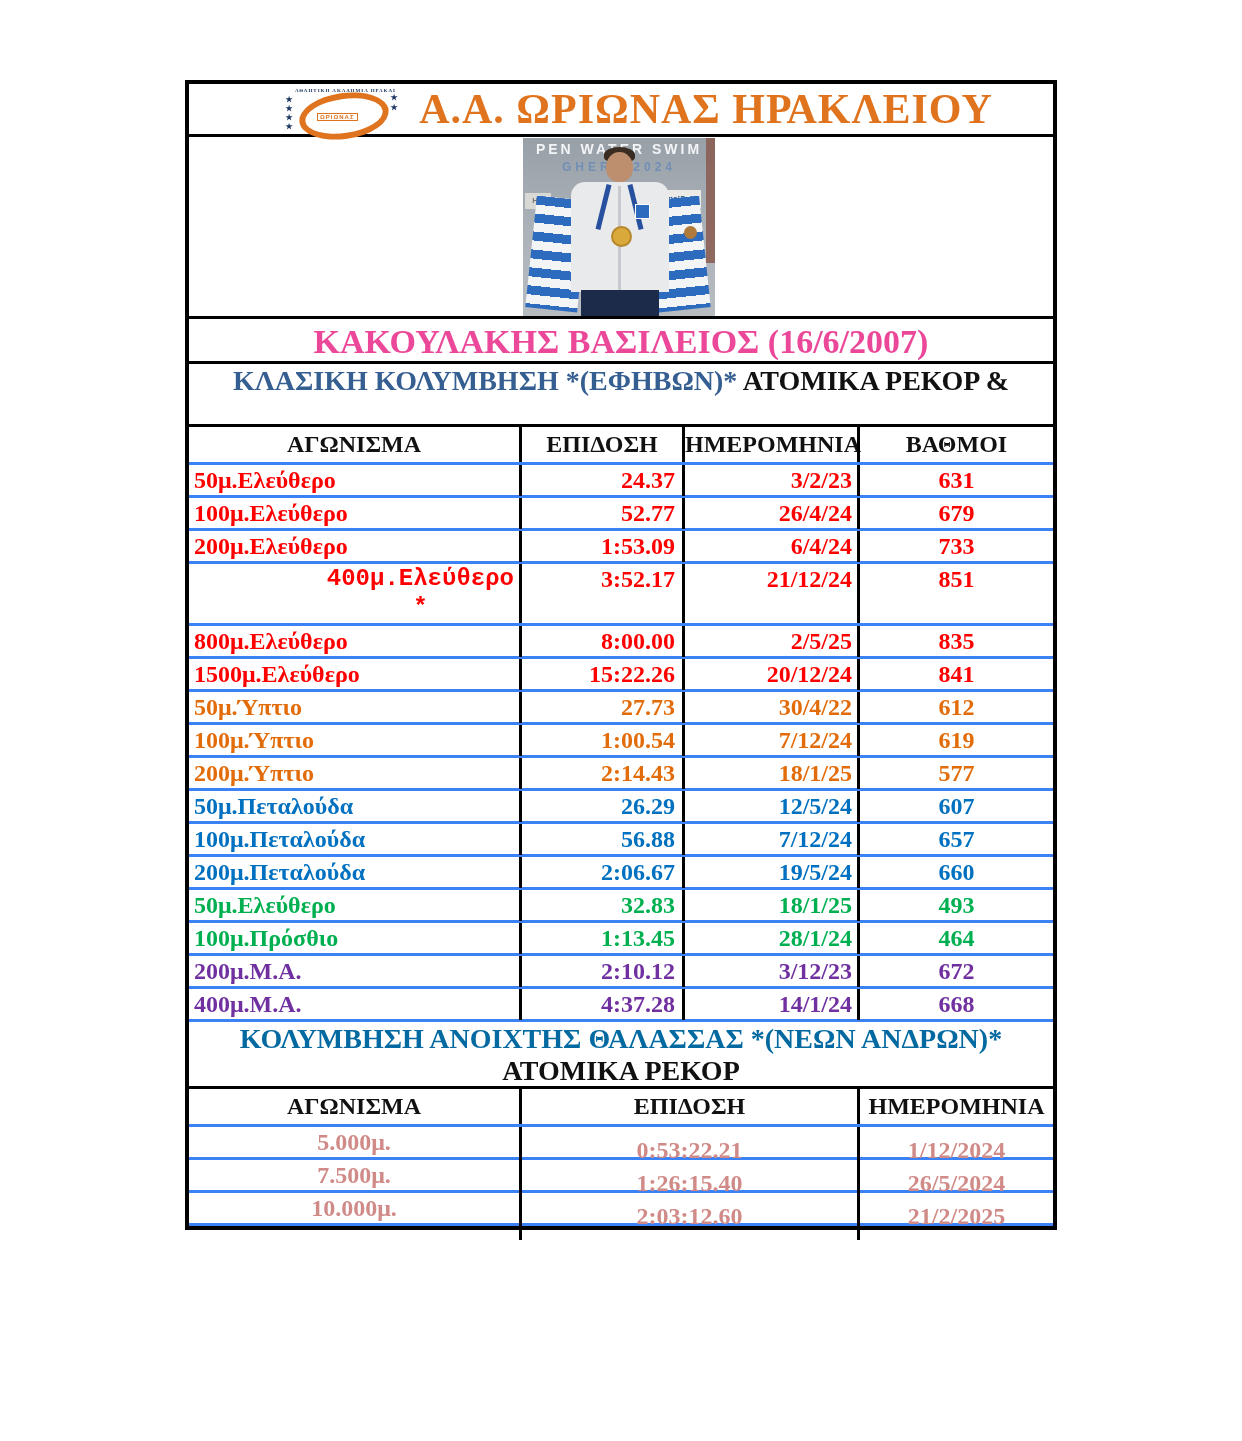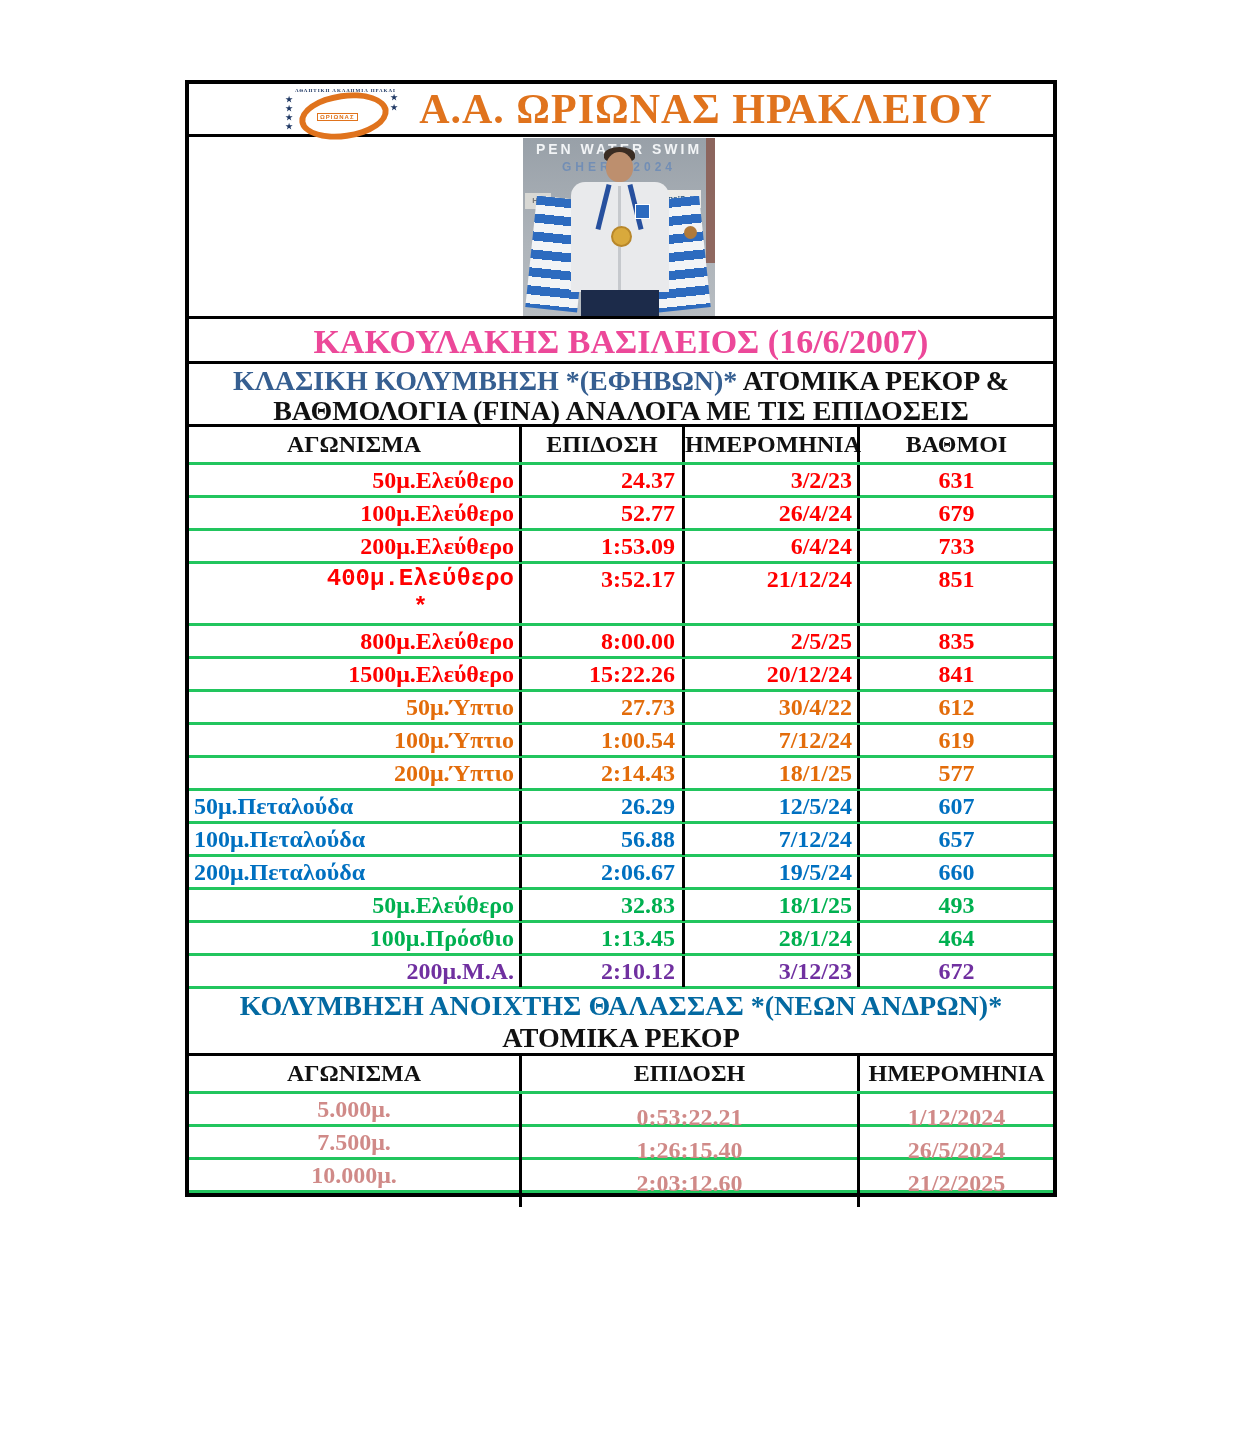--- a/index.html
+++ b/index.html
@@ -38,30 +38,30 @@
   .ph-emblem{position:absolute;left:112px;top:66px;width:13px;height:13px;background:#2d6bbf;border:1px solid #fff;}
   .ph-shorts{position:absolute;left:58px;top:152px;width:78px;height:26px;background:#1c2b4a;}
   
   .name-row{height:45px;text-align:center;font-size:34px;line-height:45px;color:#ec4899;}
   .subtitle-row{height:63px;text-align:center;font-size:28px;line-height:30px;padding-top:2px;}
   .blue-txt{color:#365f91;}
   .section-title{height:67px;text-align:center;}
   .section-title .l1{font-size:28px;line-height:34px;color:#0369a1;}
   .section-title .l2{font-size:28px;line-height:30px;color:#111;}
   
-  .trow{display:grid;border-bottom:3px solid #22c55e;box-sizing:border-box;}
+  .trow{display:grid;border-bottom:3px solid #3b82f6;box-sizing:border-box;}
   .classic-cols{grid-template-columns:330px 163px 175px 196px;}
   .ow-cols{grid-template-columns:330px 338px 196px;}
   .trow > div{box-sizing:border-box;overflow:visible;}
   .trow > div + div{border-left:3px solid #000;}
   .thead{height:38px;font-size:24px;line-height:35px;}
   .thead > div{text-align:center;white-space:nowrap;}
   .drow{height:33px;font-size:24px;line-height:31px;}
   .drow.tall{height:62px;}
-  .cell-event{text-align:right;padding:0 5px;white-space:nowrap;}
+  .cell-event{text-align:left;padding:0 5px;white-space:nowrap;}
   .cell-event.left{text-align:left;}
   .cell-event.right{text-align:right;}
   .cell-event .two{display:inline-block;text-align:center;line-height:29px;vertical-align:top;font-family:Liberation Mono, monospace;}
   .cell-time{text-align:right;padding-right:7px;white-space:nowrap;}
   .cell-date{text-align:right;padding-right:5px;white-space:nowrap;}
   .cell-pts{text-align:center;white-space:nowrap;}
   .ow .cell-time,.ow .cell-date{text-align:center;padding:8px;}
   .ow .cell-event{text-align:center;}
 </style>
 </head>
@@ -99,21 +99,20 @@
       <div class="ph-medal"></div>
       <div class="ph-medal2"></div>
       <div class="ph-shorts"></div>
     </div>
   </div>
 
   <div class="row name-row">ΚΑΚΟΥΛΑΚΗΣ ΒΑΣΙΛΕΙΟΣ (16/6/2007)</div>
 
   <div class="row subtitle-row">
     <span class="blue-txt">ΚΛΑΣΙΚΗ ΚΟΛΥΜΒΗΣΗ *(ΕΦΗΒΩΝ)*</span><span> ΑΤΟΜΙΚΑ ΡΕΚΟΡ &amp;</span><br>
-    <span>ΒΑΘΜΟΛΟΓΙΑ (FINA) ΑΝΑΛΟΓΑ ΜΕ ΤΙΣ ΕΠΙΔΟΣΕΙΣ</span>
   </div>
 
   <div class="trow classic-cols thead">
     <div>ΑΓΩΝΙΣΜΑ</div>
     <div>ΕΠΙΔΟΣΗ</div>
     <div>ΗΜΕΡΟΜΗΝΙΑ</div>
     <div>ΒΑΘΜΟΙ</div>
   </div>
 
   <div id="classicRows">
@@ -200,20 +199,26 @@
         <div class="cell-time">1:13.45</div>
         <div class="cell-date">28/1/24</div>
         <div class="cell-pts">464</div>
       </div>
       <div class="trow classic-cols drow" style="color: rgb(112, 48, 160);">
         <div class="cell-event center">200μ.Μ.Α.</div>
         <div class="cell-time">2:10.12</div>
         <div class="cell-date">3/12/23</div>
         <div class="cell-pts">672</div>
       </div>
+      <div class="trow classic-cols drow" style="color: rgb(112, 48, 160);">
+        <div class="cell-event left">400μ.Μ.Α.</div>
+        <div class="cell-time">4:37.28</div>
+        <div class="cell-date">14/1/24</div>
+        <div class="cell-pts">668</div>
+      </div>
     </div>
 
   <div class="row section-title">
     <div class="l1">ΚΟΛΥΜΒΗΣΗ ΑΝΟΙΧΤΗΣ ΘΑΛΑΣΣΑΣ *(ΝΕΩΝ ΑΝΔΡΩΝ)*</div>
     <div class="l2">ΑΤΟΜΙΚΑ ΡΕΚΟΡ</div>
   </div>
 
   <div class="trow ow-cols thead">
     <div>ΑΓΩΝΙΣΜΑ</div>
     <div>ΕΠΙΔΟΣΗ</div>

